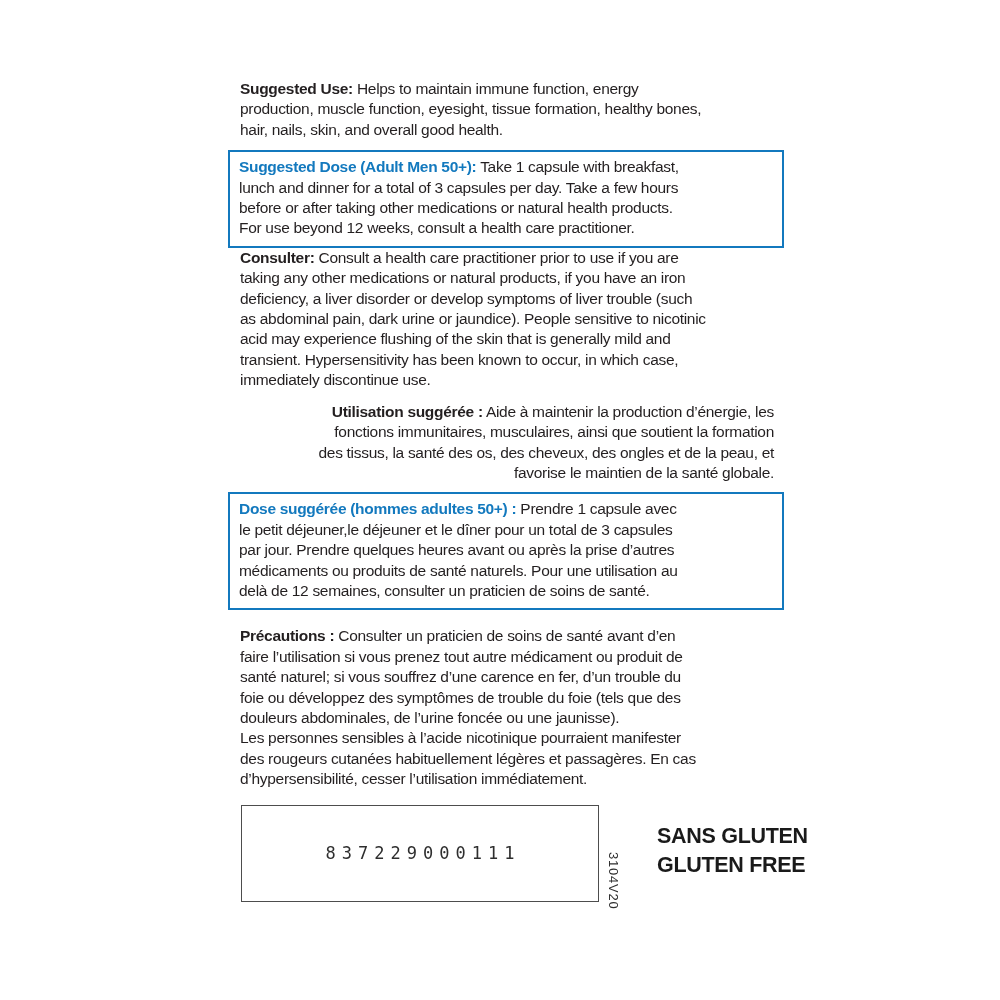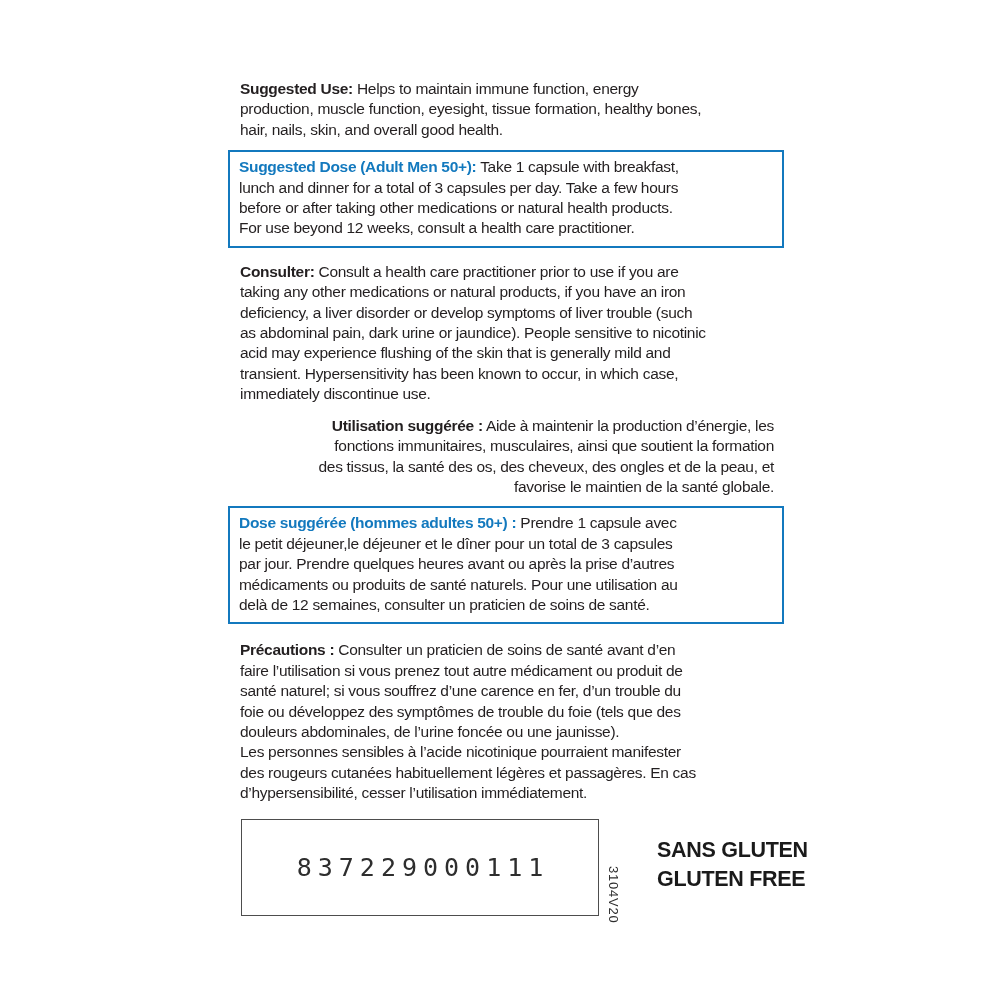--- a/index.html
+++ b/index.html
@@ -26,40 +26,40 @@
   .body-text{ white-space:pre-line; }
   .head{ font-weight:bold; }
   .head-blue{ color:var(--accent, #1379be); }
   .dose-box{
     border:2.5px solid var(--accent, #1379be);
     padding:5px 9px 7px 9px;
     margin-left:-12px;
     box-sizing:content-box;
   }
   .mb-a{ margin-bottom:10px; }
-  .mb-b{ margin-bottom:14px; }
+  .mb-b{ }
   .mb-c{ margin-bottom:11px; }
   .mb-d{ margin-bottom:9px;text-align:right; }
   .mb-e{ margin-bottom:16px; }
   .mb-f{ margin-bottom:15px; }
   .footer-row{
     display:flex;
     align-items:flex-start;
     margin-left:1px;
   }
   .upc-box{
     width:358px; height:97px;
     border:1.5px solid #4d4d4d;
     box-sizing:border-box;
     display:flex; align-items:center; justify-content:center;
     background:#fff;
   }
   .upc-number{
     font-family:"DejaVu Sans Mono", monospace;
-    font-size:25px;
+    font-size:17px;
     letter-spacing:6px;
     color:#2e2e2e;
     white-space:nowrap;
     text-indent:6px;
   }
   .vert-code{
     writing-mode:vertical-rl;
     font-size:13px;
     letter-spacing:0.8px;
     color:#2e2e2e;

